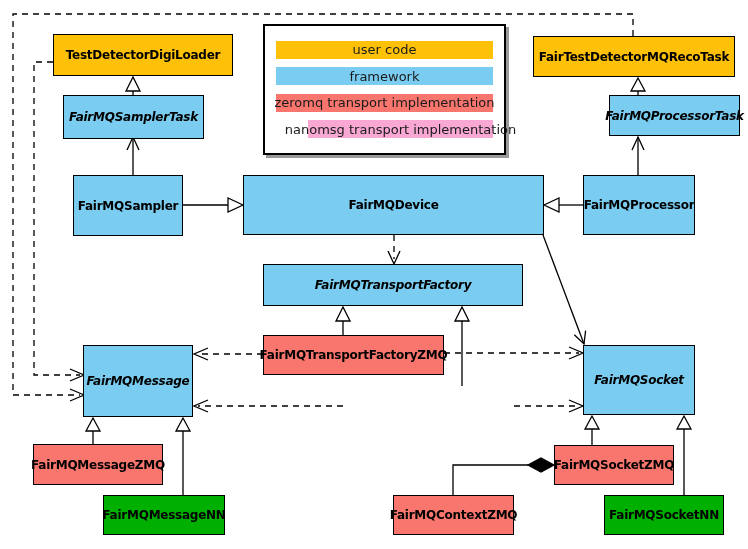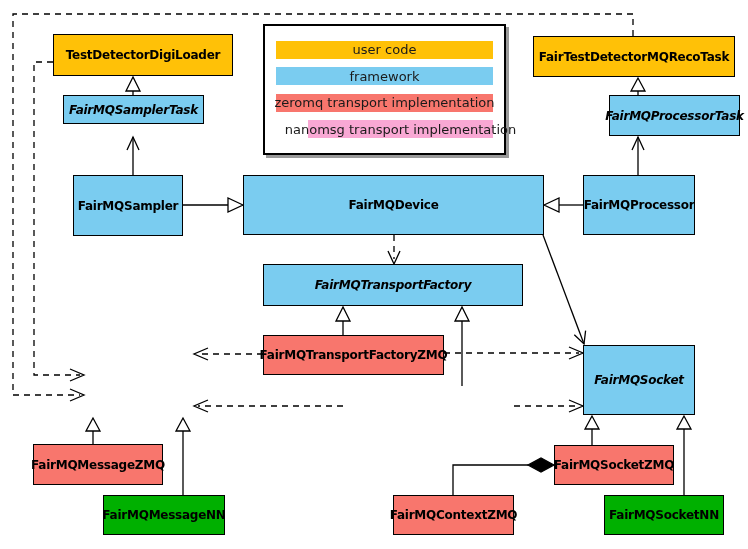--- a/index.html
+++ b/index.html
@@ -140,21 +140,21 @@
   </div>
 
   <div class="node" style="left: 53px; top: 34px; width: 180px; height: 42px; background-color: rgb(255, 193, 7);">
     <span>TestDetectorDigiLoader</span>
   </div>
 
   <div class="node" style="left: 533px; top: 36px; width: 202px; height: 41px; background-color: rgb(255, 193, 7);">
     <span>FairTestDetectorMQRecoTask</span>
   </div>
 
-  <div class="node abstract" style="left: 63px; top: 95px; width: 141px; height: 29px; background-color: rgb(122, 204, 240);">
+  <div class="node abstract" style="left: 63px; top: 95px; width: 141px; height: 44px; background-color: rgb(122, 204, 240);">
     <span>FairMQSamplerTask</span>
   </div>
 
   <div class="node abstract" style="left: 573px; top: 95px; width: 131px; height: 41px; background-color: rgb(122, 204, 240); margin-left: 36px;">
     <span>FairMQProcessorTask</span>
   </div>
 
   <div class="node" style="left: 73px; top: 175px; width: 110px; height: 61px; background-color: rgb(122, 204, 240);">
     <span>FairMQSampler</span>
   </div>
@@ -169,20 +169,23 @@
 
   <div class="node abstract" style="left: 263px; top: 264px; width: 260px; height: 42px; background-color: rgb(122, 204, 240);">
     <span>FairMQTransportFactory</span>
   </div>
 
   <div class="node" style="left: 263px; top: 335px; width: 181px; height: 40px; background-color: rgb(248, 118, 109);">
     <span>FairMQTransportFactoryZMQ</span>
   </div>
 
 
+  <div class="node abstract" style="left: 83px; top: 345px; width: 110px; height: 72px; background-color: rgb(122, 204, 240);">
+    <span>FairMQMessage</span>
+  </div>
 
   <div class="node abstract" style="left: 583px; top: 345px; width: 112px; height: 70px; background-color: rgb(122, 204, 240);">
     <span>FairMQSocket</span>
   </div>
 
   <div class="node" style="left: 33px; top: 444px; width: 130px; height: 41px; background-color: rgb(248, 118, 109);">
     <span>FairMQMessageZMQ</span>
   </div>
 
   <div class="node" style="left: 103px; top: 495px; width: 122px; height: 40px; background-color: rgb(0, 176, 0);">

